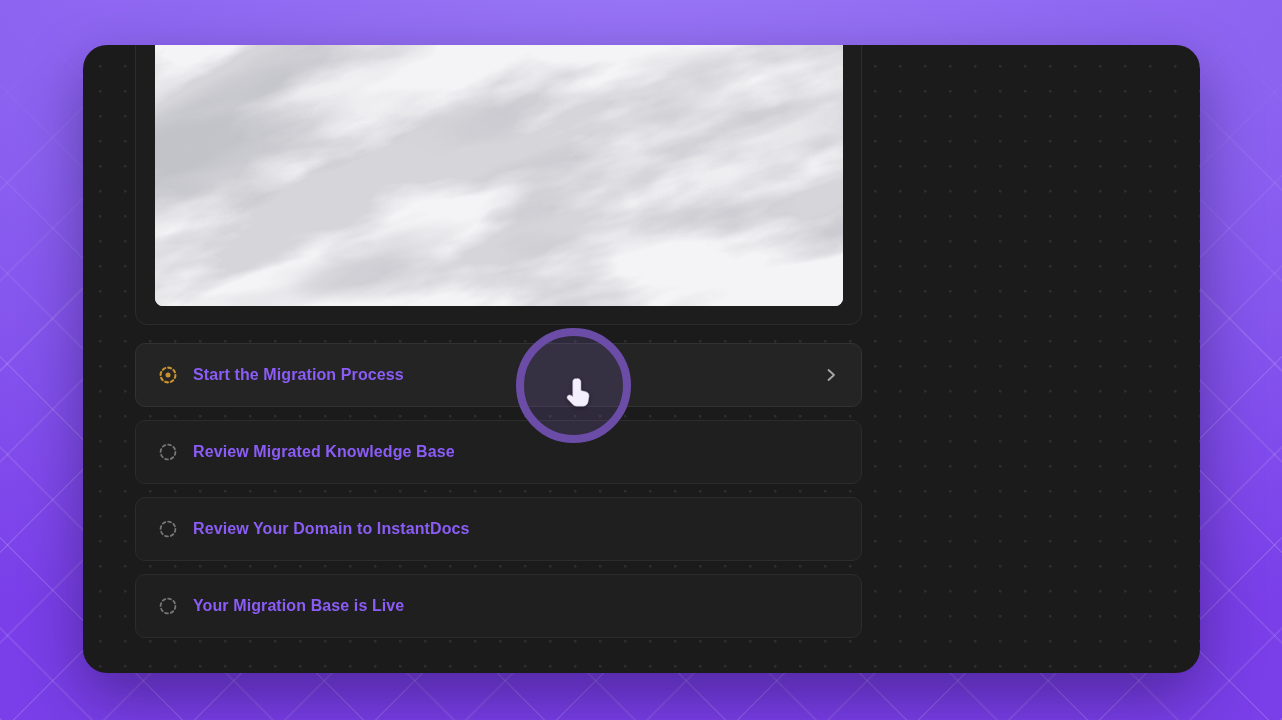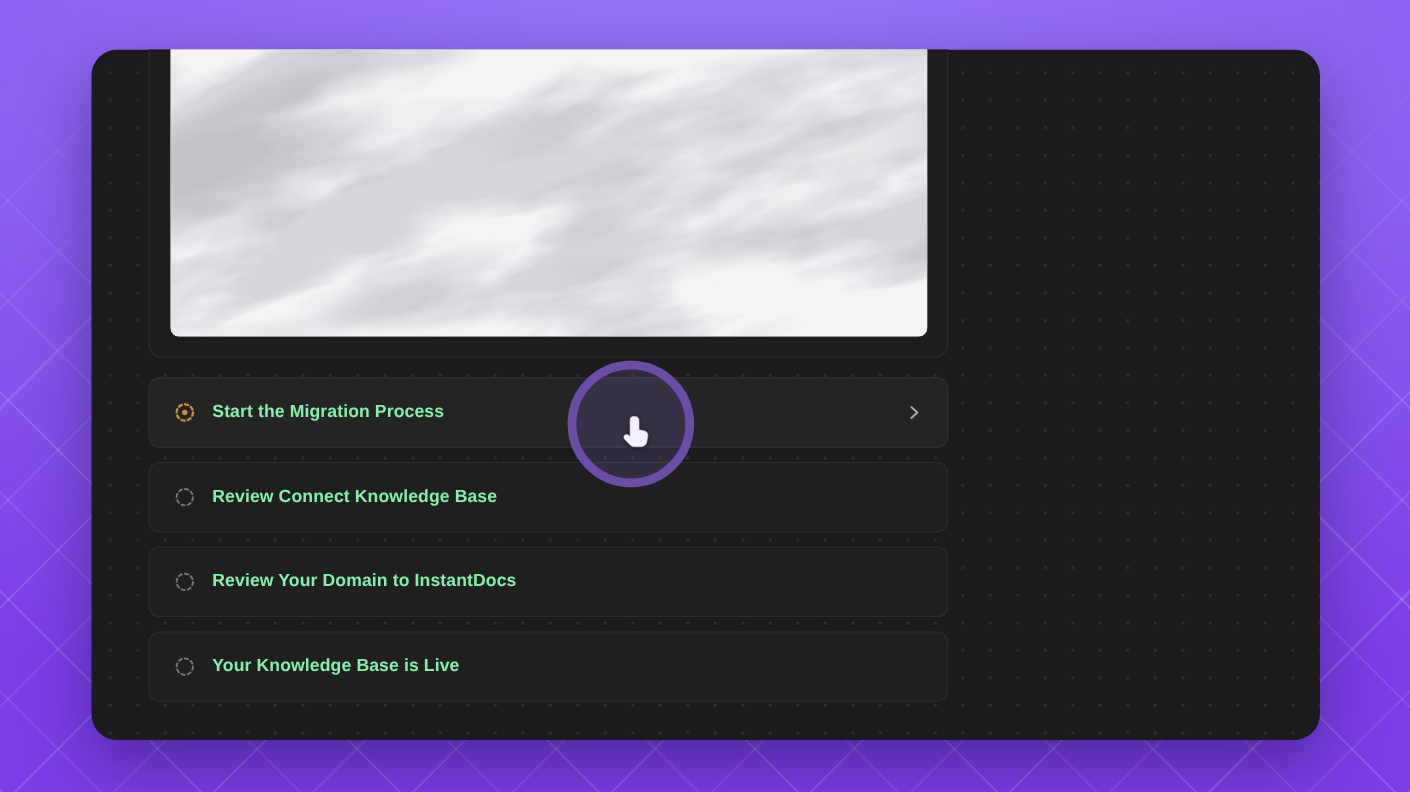--- a/index.html
+++ b/index.html
@@ -45,21 +45,21 @@
   
   .rows { position:absolute; left:52px; top:298px; width:727px; }
   .row {
     position:relative; width:727px; height:64px; margin-bottom:13px;
     display:flex; align-items:center; padding:0 22px 0 22px;
     background:#1f1f1f; border:1px solid #2c2c2c; border-radius:10px;
   }
   .row.active { background:#242424; border-color:#323232; }
   .row .status-icon { width:20px; height:20px; flex:0 0 auto; }
   .row .label {
-    margin-left:15px; color:#86efac; font-size:16px; font-weight:700; letter-spacing:.1px;
+    margin-left:15px; color:#8b5cf6; font-size:16px; font-weight:700; letter-spacing:.1px;
   }
   .row .chev { margin-left:auto; width:16px; height:16px; }
 
   
   .spotlight {
     position:absolute; left:516px; top:328px; width:115px; height:115px;
     border-radius:50%; border:8px solid #6b4da8;
     background:rgba(130,100,195,.20);
     pointer-events:none;
   }
@@ -113,37 +113,37 @@
         <span class="label">Start the Migration Process</span>
         <svg class="chev" viewBox="0 0 16 16">
           <polyline points="5.5,3 11,8 5.5,13" fill="none" stroke="#a8a8a8" stroke-width="1.8" stroke-linecap="round" stroke-linejoin="round"></polyline>
         </svg>
       </div>
       <div class="row pending">
 
         <svg class="status-icon" viewBox="0 0 20 20">
           <circle cx="10" cy="10" r="7.4" fill="none" stroke="#777777" stroke-width="1.8" stroke-dasharray="2.9 2.9" stroke-linecap="round"></circle>
         </svg>
-        <span class="label">Review Connect Knowledge Base</span>
+        <span class="label">Review Migrated Knowledge Base</span>
 
       </div>
       <div class="row pending">
 
         <svg class="status-icon" viewBox="0 0 20 20">
           <circle cx="10" cy="10" r="7.4" fill="none" stroke="#777777" stroke-width="1.8" stroke-dasharray="2.9 2.9" stroke-linecap="round"></circle>
         </svg>
         <span class="label">Review Your Domain to InstantDocs</span>
 
       </div>
       <div class="row pending">
 
         <svg class="status-icon" viewBox="0 0 20 20">
           <circle cx="10" cy="10" r="7.4" fill="none" stroke="#777777" stroke-width="1.8" stroke-dasharray="2.9 2.9" stroke-linecap="round"></circle>
         </svg>
-        <span class="label">Your Knowledge Base is Live</span>
+        <span class="label">Your Migration Base is Live</span>
 
       </div>
     </div>
 
 </div>
 
 <div class="spotlight"></div>
 
 <svg class="hand-cursor" viewBox="0 0 26 32">
   <path fill="#f3effc" stroke="#cfc6e8" stroke-width="0.5" d="M11.4 1.6 c1.7-.5 3.4.6 3.8 2.3 l.15 1 v8.3 l4.7 1.05 c2.1.5 3.5 2.5 3.1 4.6 l-.9 5.3 c-.4 2.4-2.5 4.1-4.9 4.1 h-6.1 c-1.4 0-2.7-.55-3.7-1.55 l-4.9-5.1 c-1-1-.95-2.6.1-3.55 .95-.85 2.4-.85 3.35-.05 l1.35 1.15 V4.4 c0-1.3.85-2.4 2-2.8 z"></path>

